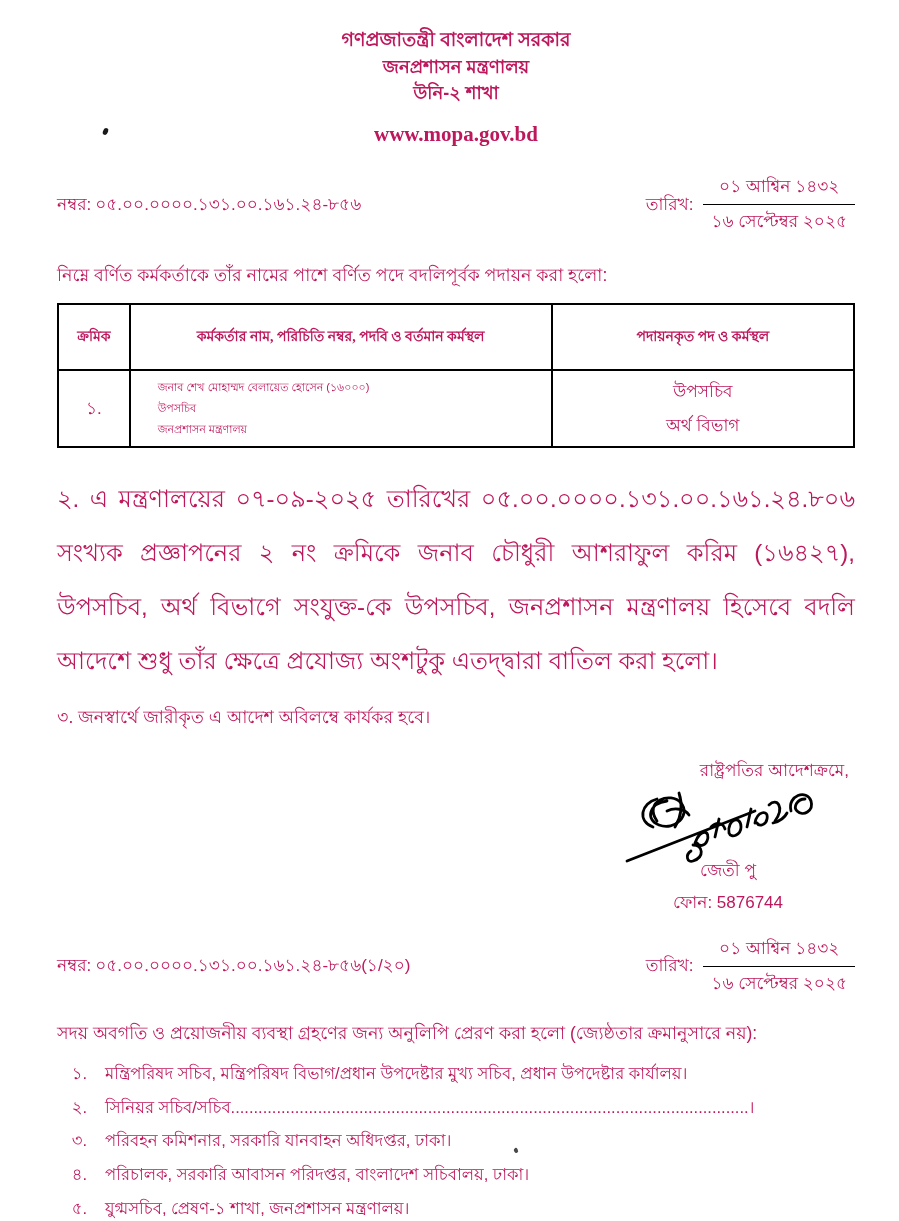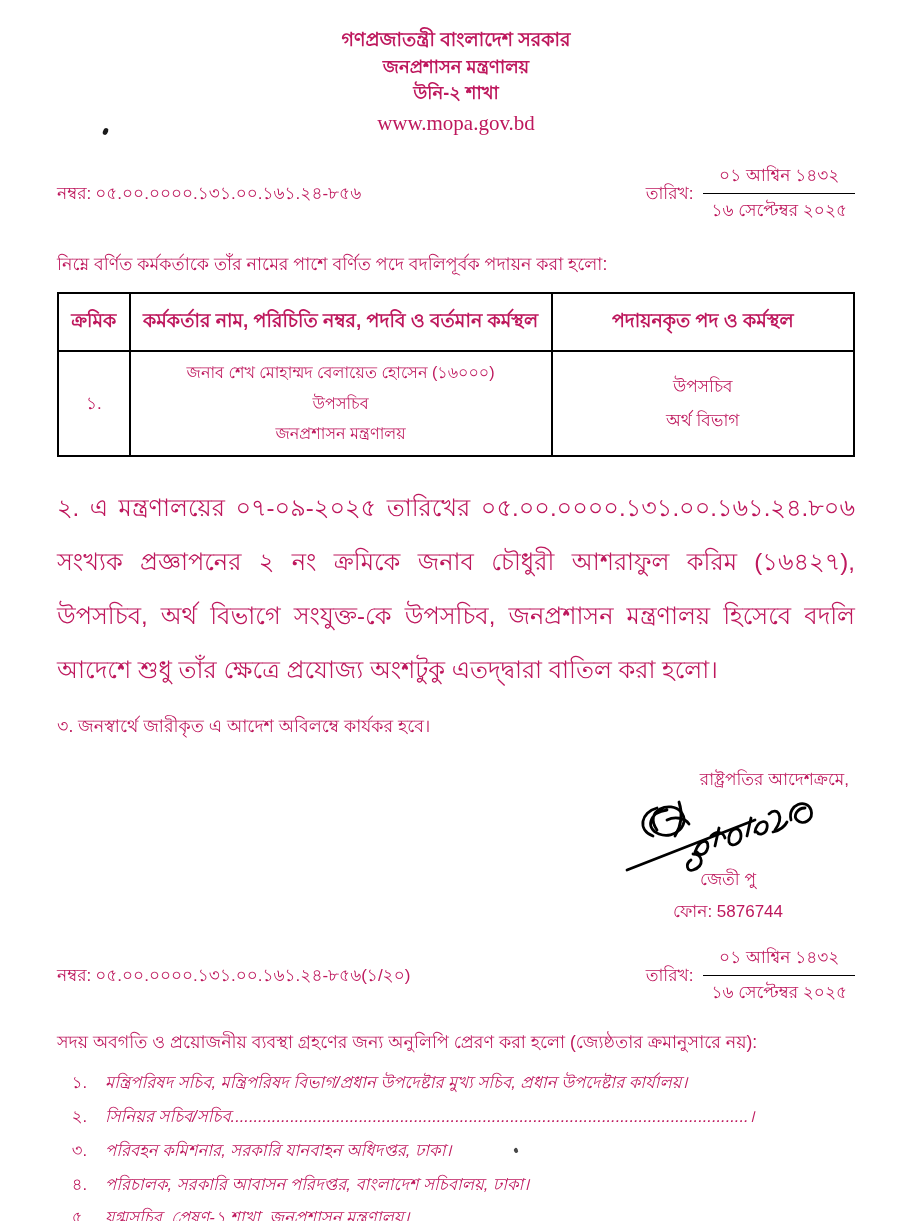--- a/index.html
+++ b/index.html
@@ -8,57 +8,57 @@
     margin:0 auto;background:#ffffff;color:#be185d;
     padding:26px 44px 30px 57px;overflow:hidden;
     font-family:"Liberation Sans","DejaVu Sans",sans-serif;
     font-weight:500;
   }
   
   .hdr{text-align:center;line-height:1.45;}
   .hdr .l1{font-size:19px;font-weight:bold;}
   .hdr .l2{font-size:18px;font-weight:bold;}
   .hdr .l3{font-size:18px;font-weight:bold;}
-  .hdr .site{font-size:21px;font-weight:normal;font-family:"Liberation Serif","DejaVu Serif",serif;margin-top:2px;}
+  .hdr .site{font-size:21px;font-weight:bold;font-family:"Liberation Serif","DejaVu Serif",serif;margin-top:13px;}
   
   .memo-row{display:flex;justify-content:space-between;align-items:center;margin-top:24px;}
   .memo-left{font-size:17px;}
   .memo-left .lbl{margin-right:4px;}
   .date-block{display:flex;align-items:center;gap:10px;font-size:17px;}
   .date-frac{text-align:center;}
   .date-frac .top{padding:0 8px 3px;border-bottom:1.6px solid #000;}
   .date-frac .bot{padding:3px 8px 0;}
   
   .doc-title{text-align:center;margin-top:28px;font-size:18.5px;font-weight:bold;}
   .doc-title span{text-decoration:underline;text-underline-offset:3px;}
   .intro{margin-top:26px;font-size:17.5px;}
   
   table.order{width:100%;border-collapse:collapse;margin-top:12px;}
   table.order th,table.order td{border:2px solid #000;}
-  table.order th{font-size:19px;font-weight:bold;padding:12px 4px;}
+  table.order th{font-size:14px;font-weight:bold;padding:20px 4px;font-family:Liberation Serif, serif;}
   th.c1{width:9%;} th.c2{width:53%;} th.c3{width:38%;}
   td.sl{text-align:center;font-size:17px;vertical-align:middle;}
-  td.officer{padding:6px 10px;font-size:16px;line-height:1.9;text-align:center;}
+  td.officer{padding:6px 27px;font-size:11px;line-height:1.9;}
   td.posting{text-align:center;font-size:17px;line-height:2.0;vertical-align:middle;}
   
   .para2{margin-top:24px;font-size:24px;line-height:2.25;text-align:justify;}
   .para3{margin-top:16px;font-size:17.5px;}
   
   .by-order{margin-top:24px;text-align:right;font-size:17px;padding-right:6px;}
   .sig-block{width:250px;margin-left:auto;margin-right:2px;text-align:center;}
   .sig-scribble{display:block;margin:2px auto -10px;}
   .sig-name{font-size:17px;}
   .sig-desig{font-size:17.5px;margin-top:4px;}
   .sig-phone{font-size:17px;margin-top:4px;}
   
   .cc-intro{margin-top:22px;font-size:17.5px;}
   .cc-list{margin-top:12px;}
   .cc-row{display:grid;grid-template-columns:30px 1fr;column-gap:18px;margin:9px 0;font-size:16.5px;line-height:1.5;}
   .cc-num{text-align:right;white-space:nowrap;}
-  .cc-text{word-break:break-all;font-style:italic;}
+  .cc-text{word-break:break-all;}
   
   .speck{position:absolute;background:#1a1a1a;border-radius:60% 40% 55% 45%;}
   .speck.a{left:103px;top:128px;width:5px;height:7px;transform:rotate(18deg);}
   .speck.b{left:514px;top:1148px;width:4px;height:5px;transform:rotate(-30deg);opacity:.8;}
 </style>
 </head>
 <body>
 
 <div class="page">
 

